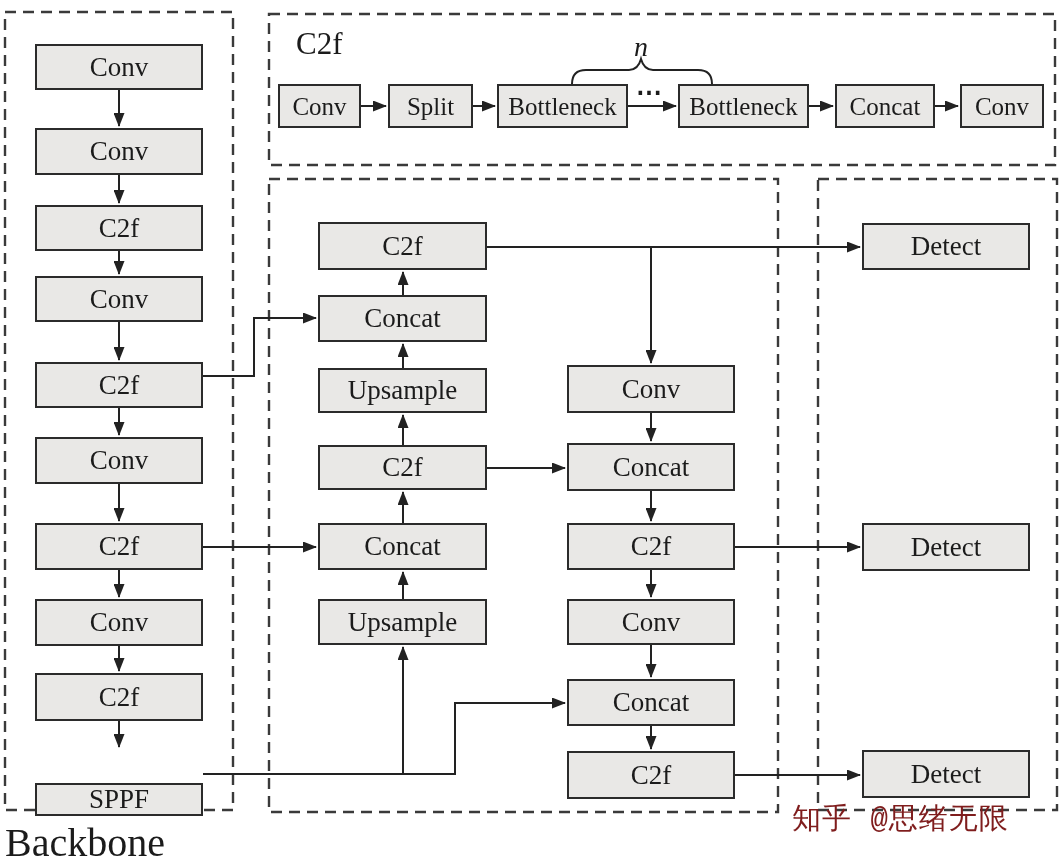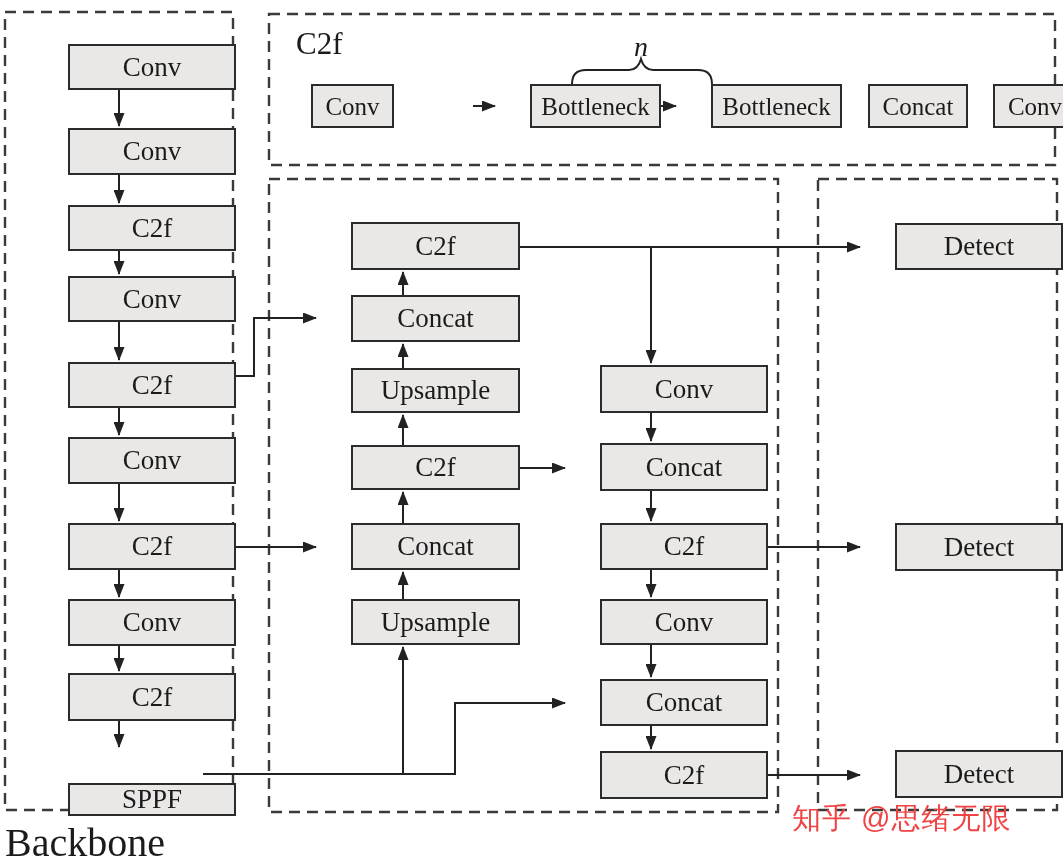--- a/index.html
+++ b/index.html
@@ -3,35 +3,35 @@
 <meta charset="utf-8">
 <style>
   html,body{margin:0;padding:0;background:#ffffff;}
   #stage{
     position:relative;width:1063px;height:860px;background:#ffffff;
     font-family:"Liberation Serif","DejaVu Serif",serif;overflow:hidden;
   }
   .node{
     position:absolute;background:#e9e8e6;border:2px solid #2b2b2b;
     display:flex;align-items:center;justify-content:center;
-    font-size:27px;color:#1b1b1b;box-sizing:border-box;line-height:1;margin-left:33px;
+    font-size:27px;color:#1b1b1b;box-sizing:border-box;line-height:1;
   }
   .node.small{font-size:25px;}
   svg#wires{position:absolute;left:0;top:0;z-index:0;}
   .node,.zone-label,.c2f-title,.watermark{z-index:2;}
   .zone-label{
     position:absolute;text-align:left;font-size:40px;color:#1b1b1b;
   }
   .c2f-title{
     position:absolute;left:296px;top:26px;font-size:31px;color:#1b1b1b;
   }
   .watermark{
     position:absolute;left:792px;top:799px;width:260px;
-    font-family:Liberation Sans, sans-serif;
-    font-size:29px;color:#ef4444;letter-spacing:1px;white-space:nowrap;
+    font-family:Liberation Mono, monospace;
+    font-size:29px;color:#7f1d1d;letter-spacing:1px;white-space:nowrap;
     z-index:3;
   }
 </style>
 </head>
 <body>
 
 <div id="stage">
 
   <svg id="wires" width="1063" height="860" viewBox="0 0 1063 860">
     <defs>
@@ -95,20 +95,21 @@
       <path d="M487,247 L860,247" marker-end="url(#arr)"></path>
       <path d="M651,247 L651,363" marker-end="url(#arr)"></path>
       <path d="M487,468 L565,468" marker-end="url(#arr)"></path>
       <path d="M735,547 L860,547" marker-end="url(#arr)"></path>
       <path d="M735,775 L860,775" marker-end="url(#arr)"></path>
     </g>
   </svg>
 
   <div class="c2f-title">C2f</div>
   <div class="node small" style="left:278px;top:84px;width:83px;height:44px">Conv</div>
+  <div class="node small" style="left:388px;top:84px;width:85px;height:44px">Split</div>
   <div class="node small" style="left:497px;top:84px;width:131px;height:44px">Bottleneck</div>
   <div class="node small" style="left:678px;top:84px;width:131px;height:44px">Bottleneck</div>
   <div class="node small" style="left:835px;top:84px;width:100px;height:44px">Concat</div>
   <div class="node small" style="left:960px;top:84px;width:84px;height:44px">Conv</div>
 
   <div class="node" style="left:35px;top:44px;width:168px;height:46px">Conv</div>
   <div class="node" style="left:35px;top:128px;width:168px;height:47px">Conv</div>
   <div class="node" style="left:35px;top:205px;width:168px;height:46px">C2f</div>
   <div class="node" style="left:35px;top:276px;width:168px;height:46px">Conv</div>
   <div class="node" style="left:35px;top:362px;width:168px;height:46px">C2f</div>

